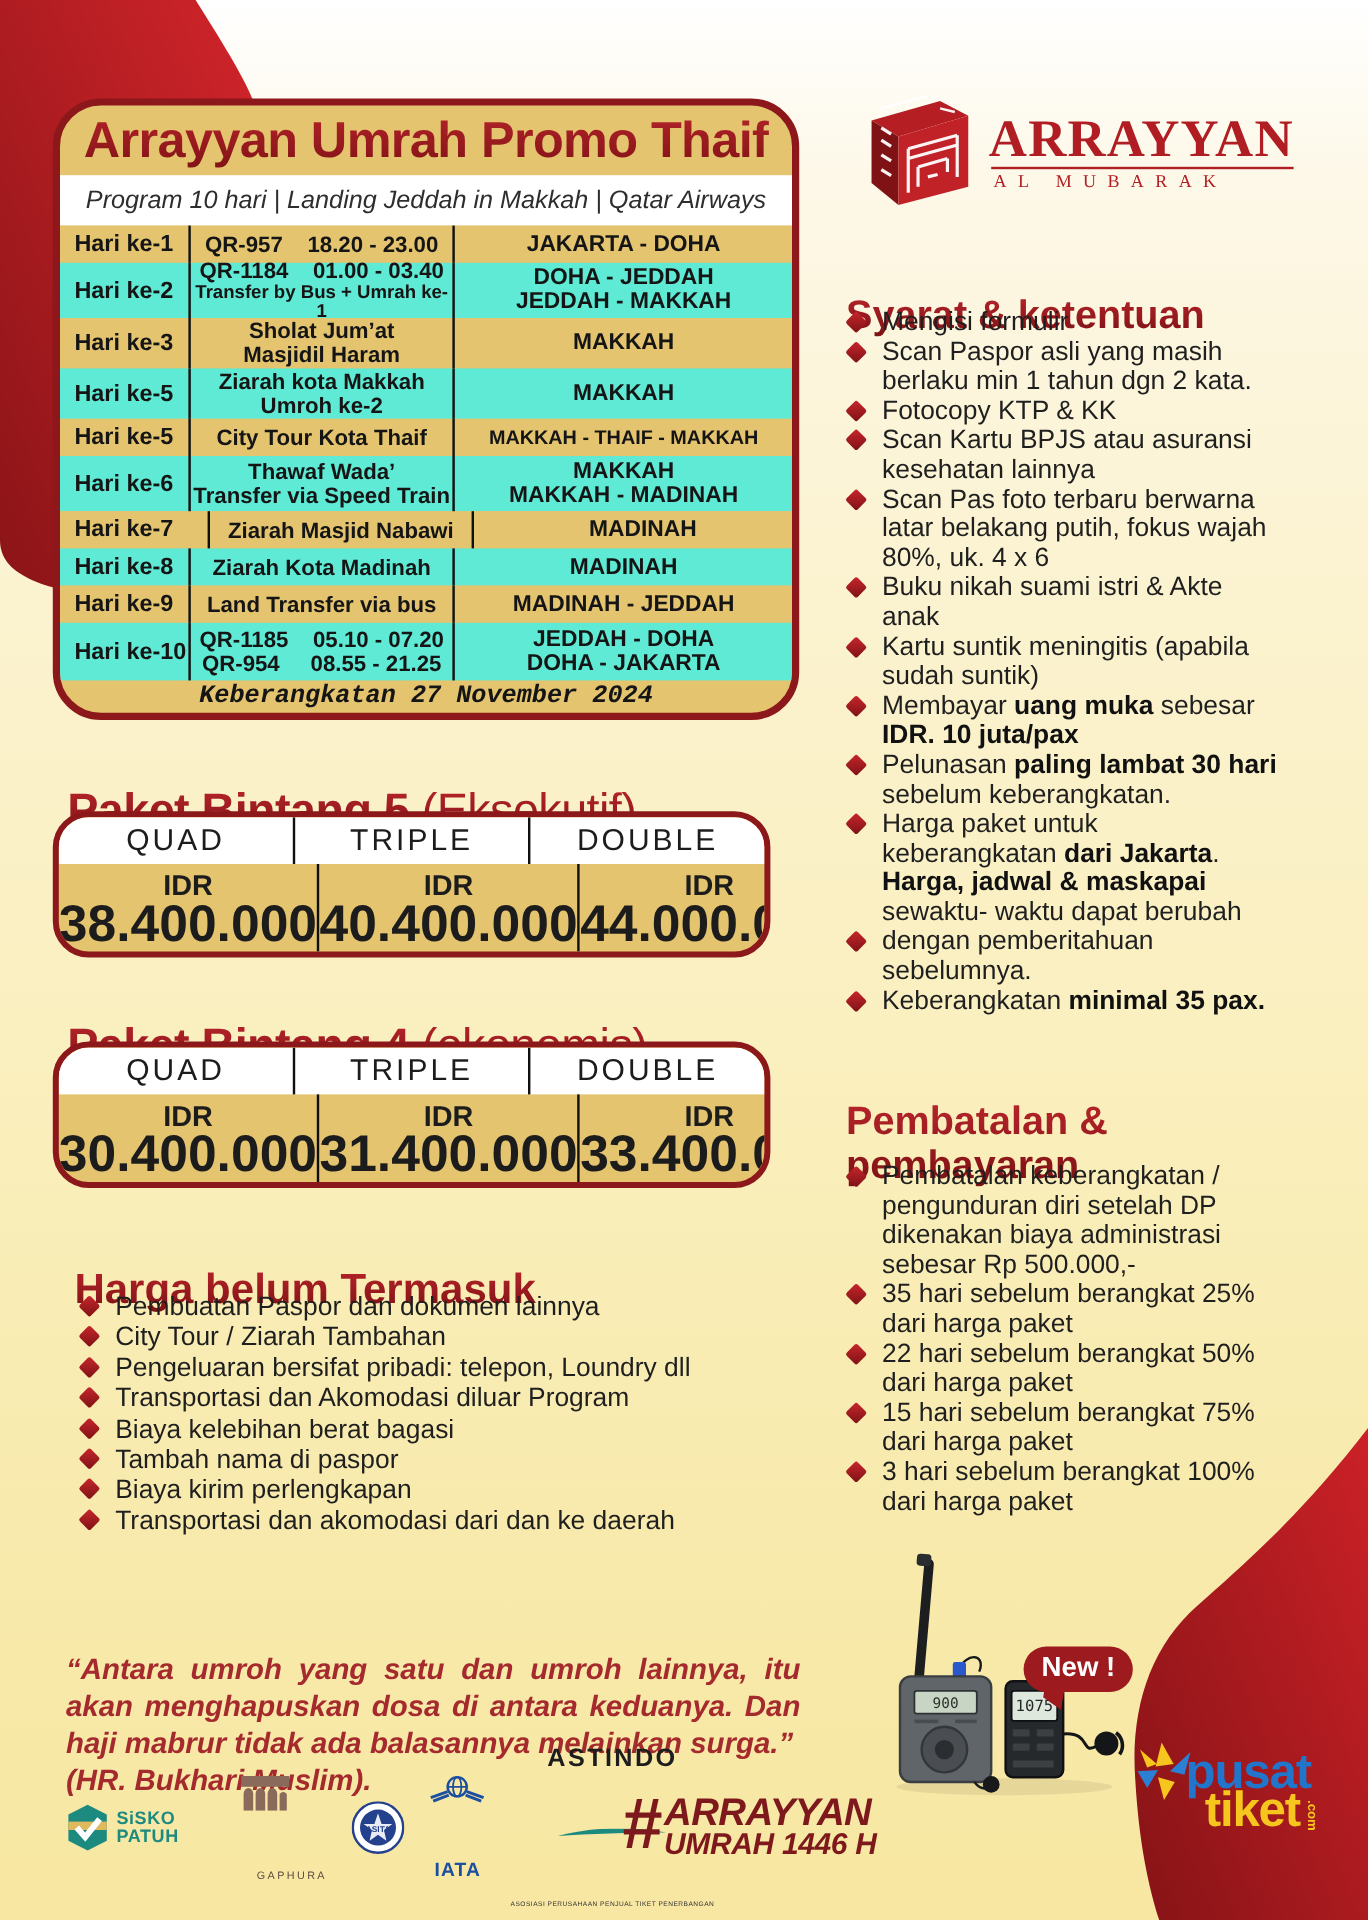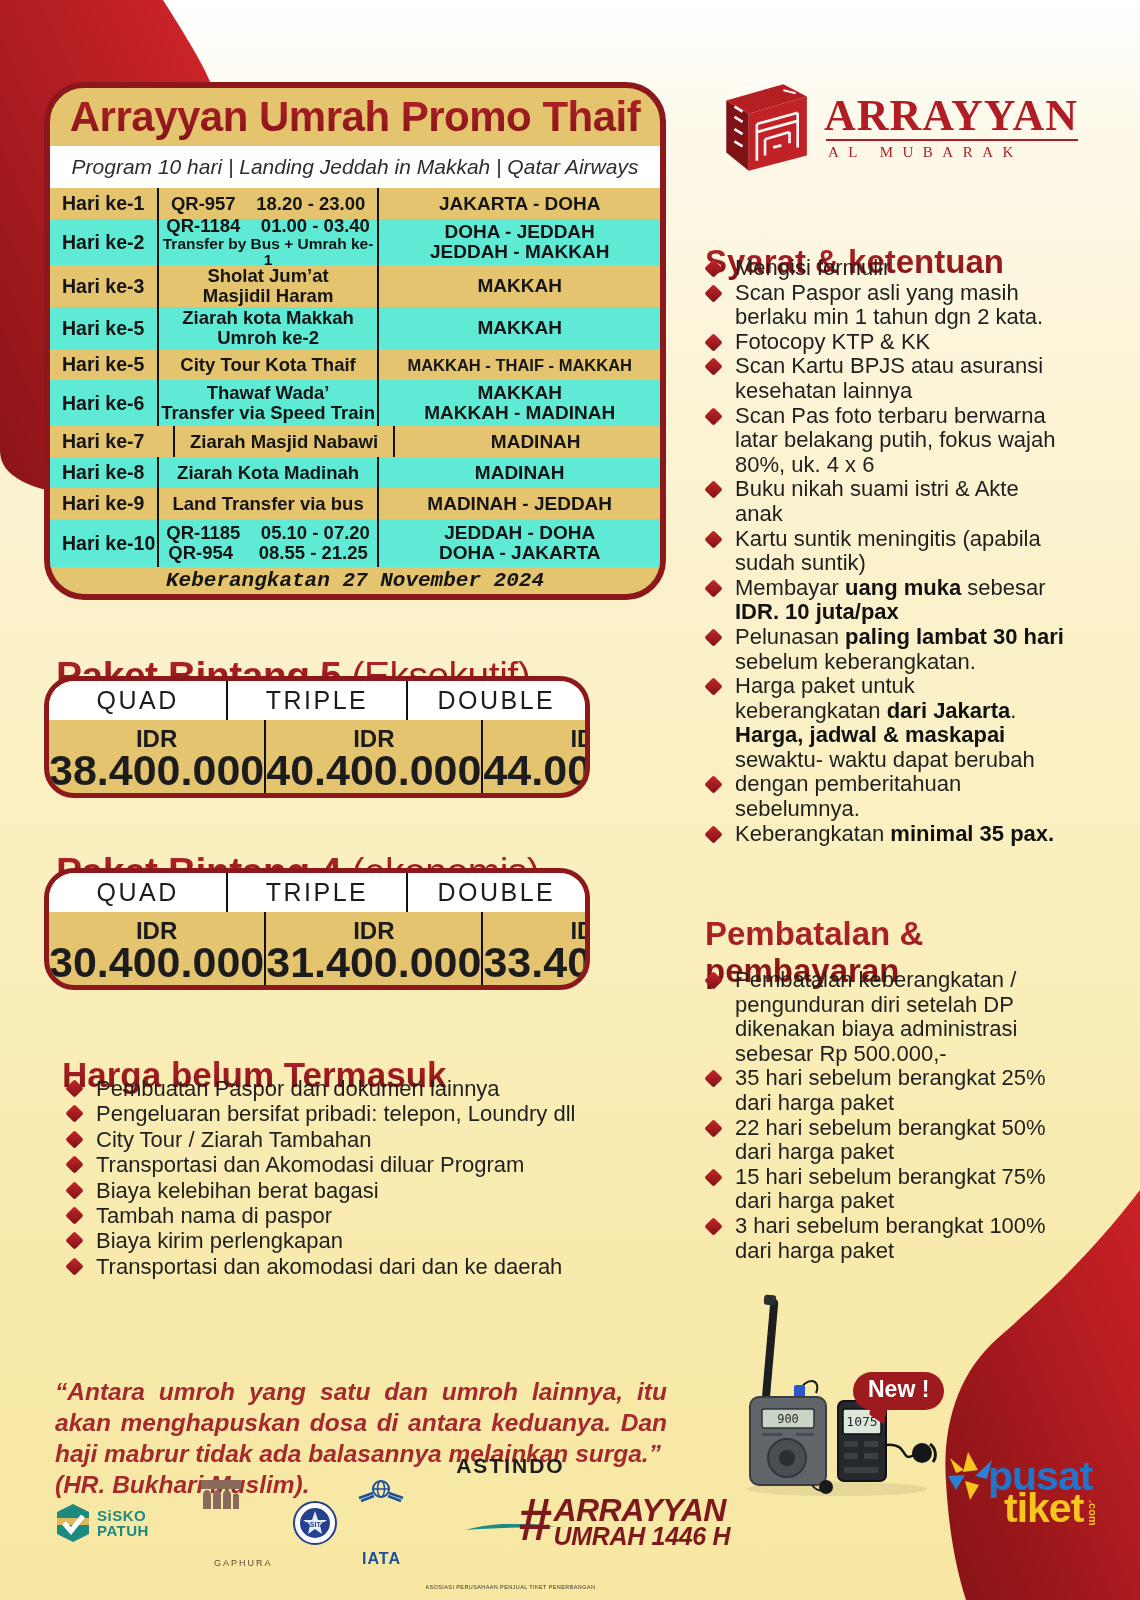--- a/index.html
+++ b/index.html
@@ -45,21 +45,21 @@
   .brand-name{font-family:"Liberation Serif","DejaVu Serif",serif;font-size:44px;font-weight:700;
     color:#B01E23;line-height:44px;letter-spacing:1px;}
   .brand-rule{height:2px;background:#B01E23;margin:1px 0 3px 2px;}
   .brand-sub{font-family:"Liberation Serif","DejaVu Serif",serif;font-size:15px;letter-spacing:9.5px;
     color:#B01E23;padding-left:4px;}
 
   
   .pkg-heading{position:absolute;left:56px;z-index:3;font-size:39px;letter-spacing:-.5px;}
   .ph-bold{font-weight:800;}
   .ph-light{font-weight:500;}
-  .pkg-table{position:absolute;left:44px;width:546px;height:122px;z-index:3;box-sizing:border-box;
+  .pkg-table{position:absolute;left:44px;width:598px;height:122px;z-index:3;box-sizing:border-box;
     border:5px solid #8C181B;border-radius:30px;overflow:hidden;display:flex;flex-direction:column;background:#E4C46F;}
   .pkg-head{height:39px;background:#fff;display:flex;}
   .pkg-price{flex:1;display:flex;}
   .pcell{flex:1;display:flex;flex-direction:column;align-items:center;justify-content:center;
     box-sizing:border-box;color:#1c1c1c;font-size:25px;letter-spacing:2.5px;}
   .pdiv{border-left:2.5px solid #101010;}
   .cur{font-weight:800;font-size:24px;letter-spacing:0;line-height:26px;}
   .amt{font-weight:800;font-size:43px;letter-spacing:0;line-height:36px;}
 
   
@@ -320,25 +320,25 @@
   </div>
 
   <h2 class="sec-heading gt" id="harga-heading">Harga belum Termasuk</h2>
   <div class="blist" id="harga-list">
       <div class="li">
         <span class="diamond"></span>
         <p>Pembuatan Paspor dan dokumen lainnya</p>
       </div>
       <div class="li">
         <span class="diamond"></span>
+        <p>City Tour / Ziarah Tambahan</p>
+      </div>
+      <div class="li">
+        <span class="diamond"></span>
         <p>Pengeluaran bersifat pribadi: telepon, Loundry dll</p>
-      </div>
-      <div class="li">
-        <span class="diamond"></span>
-        <p>City Tour / Ziarah Tambahan</p>
       </div>
       <div class="li">
         <span class="diamond"></span>
         <p>Transportasi dan Akomodasi diluar Program</p>
       </div>
       <div class="li">
         <span class="diamond"></span>
         <p>Biaya kelebihan berat bagasi</p>
       </div>
       <div class="li">

